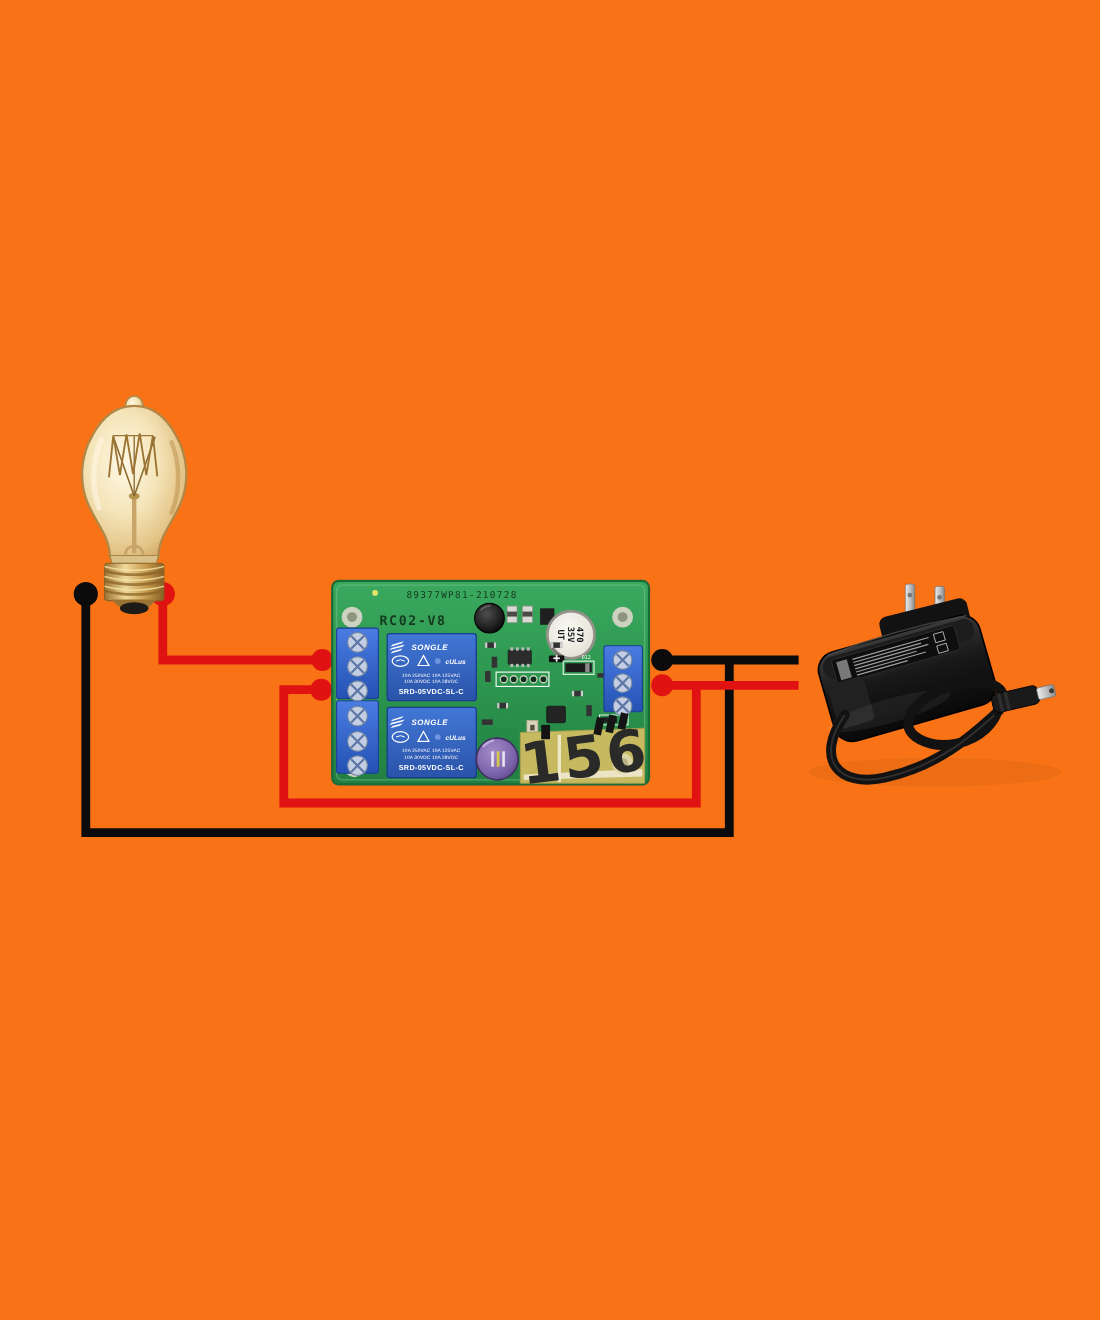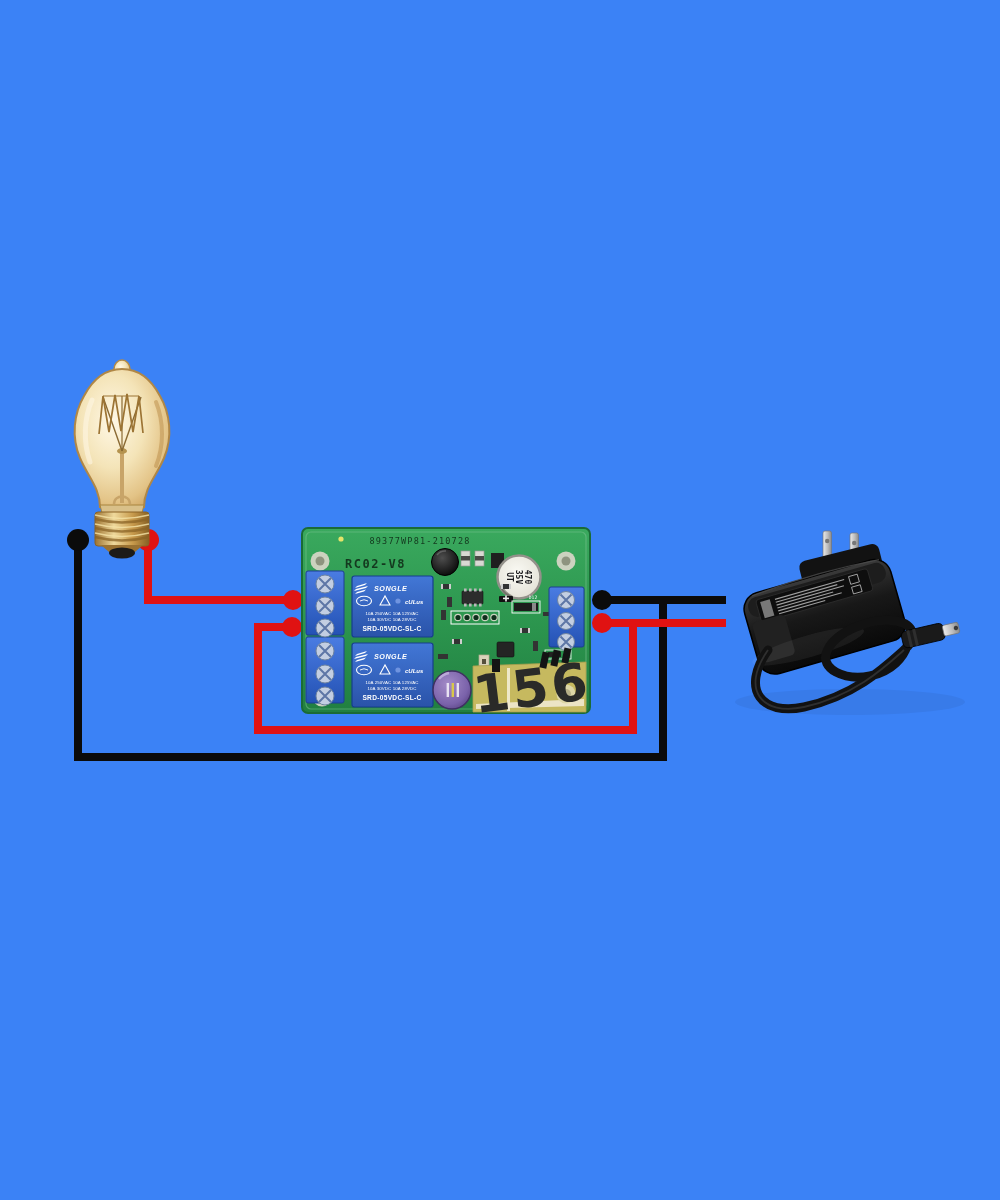--- a/index.html
+++ b/index.html
@@ -1,16 +1,16 @@
 <!DOCTYPE html>
 <html><head>
 <meta charset="utf-8">
 <style>
   html,body{margin:0;padding:0;background:#fff;}
-  .canvas{position:relative;width:1000px;height:1200px;background:#3b82f6;overflow:hidden;
+  .canvas{position:relative;width:1000px;height:1200px;background:#f97316;overflow:hidden;
           font-family:"Liberation Sans",sans-serif;}
   svg{position:absolute;left:0;top:0;}
   .silk{fill:#14391f;font-family:"DejaVu Sans Mono",monospace;}
   .wtxt{fill:#ffffff;font-family:"Liberation Sans",sans-serif;}
   .relay-brand{font-style:italic;font-weight:bold;letter-spacing:.5px;}
   .relay-spec{font-size:4.4px;letter-spacing:.1px;}
   .relay-part{font-size:6.6px;font-weight:bold;letter-spacing:.3px;}
   .ul-mark{font-size:6px;font-weight:bold;font-style:italic;}
   .cap-txt{font-size:8px;font-weight:bold;fill:#17171a;font-family:"DejaVu Sans Mono",monospace;}
   .d12{font-size:4.6px;fill:#ffffff;font-family:"DejaVu Sans Mono",monospace;}

